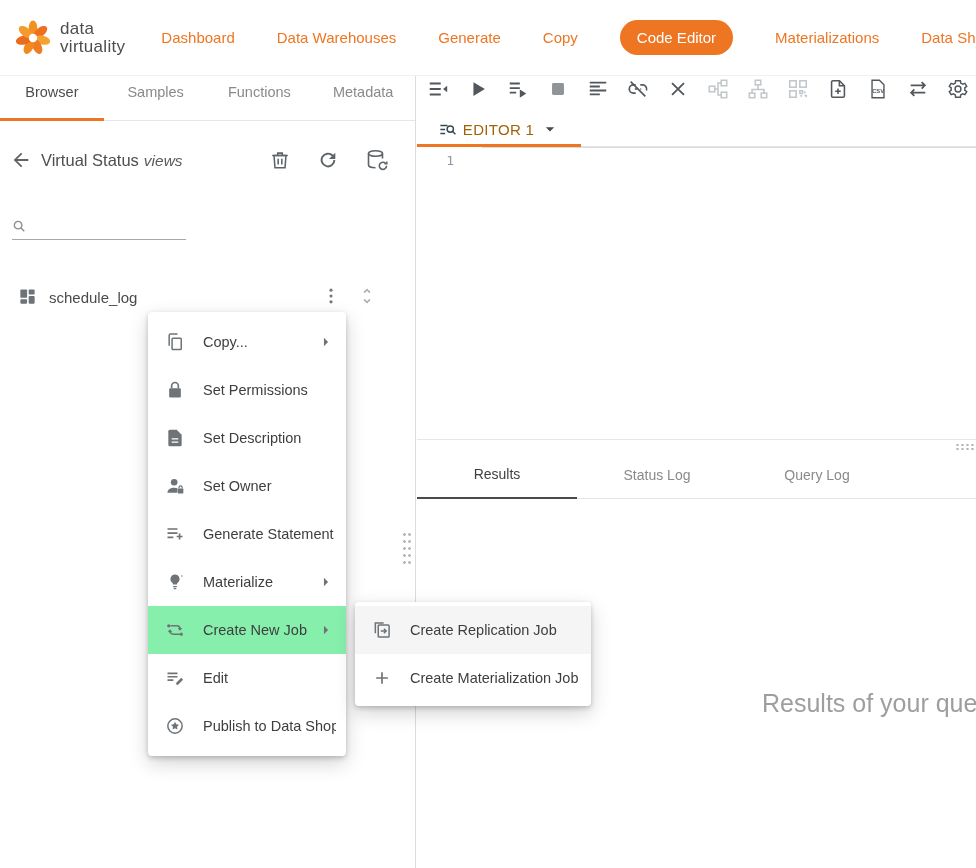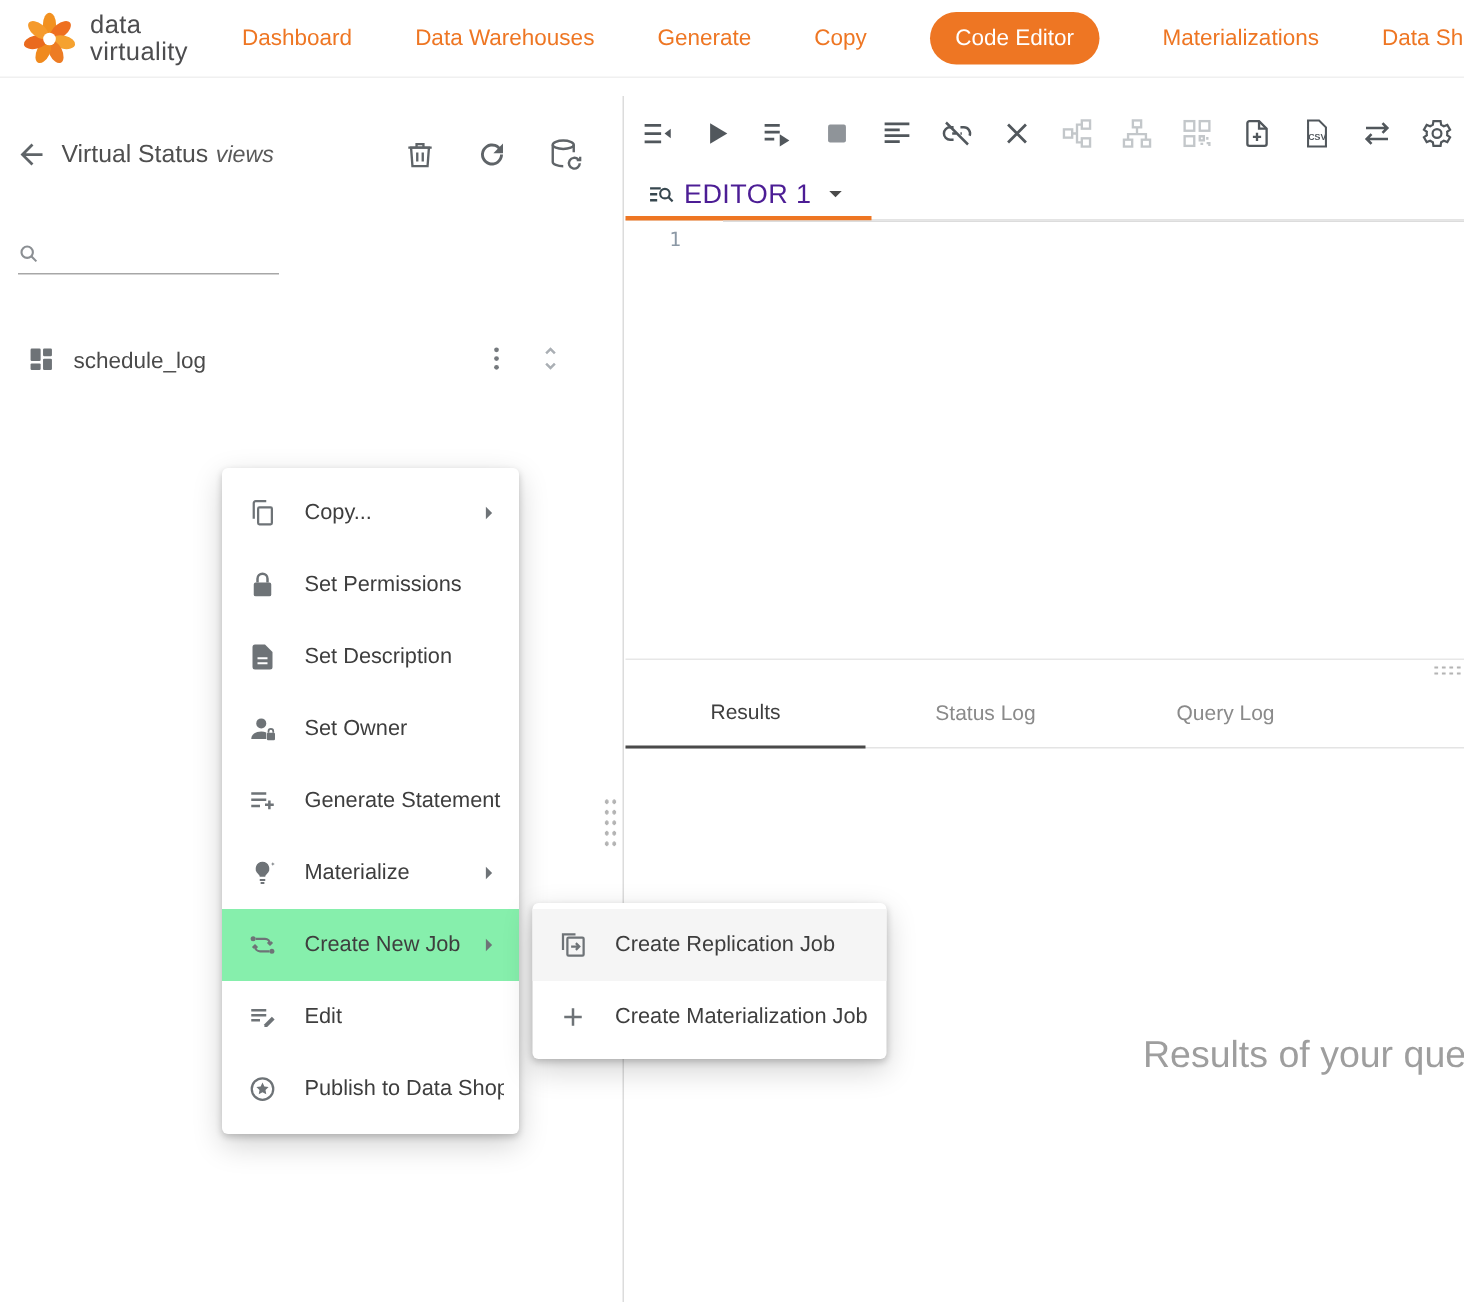--- a/index.html
+++ b/index.html
@@ -2,21 +2,21 @@
 <html><head>
 <meta charset="utf-8">
 <style>
   *{box-sizing:border-box;margin:0;padding:0}
   html,body{width:976px;height:868px}
   body{position:relative;overflow:hidden;background:#fff;font-family:"Liberation Sans",sans-serif;color:#444}
   svg{display:block}
   .ic{display:inline-flex;align-items:center;justify-content:center}
 
   
-  .topnav{position:absolute;top:0;left:0;right:0;height:52px;background:#fff;display:flex;align-items:center;padding-left:13px;border-bottom:1px solid #f0f0f0;z-index:6}
+  .topnav{position:absolute;top:0;left:0;right:0;height:76px;background:#fff;display:flex;align-items:center;padding-left:13px;border-bottom:1px solid #f0f0f0;z-index:6}
   .logo{display:flex;align-items:center;gap:7px;cursor:pointer}
   .logo-text{font-size:17px;color:#4d4d4f;line-height:1.02;letter-spacing:.3px}
   .nav-items{display:flex;align-items:center;gap:42px;margin-left:36px}
   .nav-link{color:#ee7623;font-size:15px;cursor:pointer;white-space:nowrap}
   .nav-link.pill{background:#ee7623;color:#fff;padding:9px 17px;border-radius:20px}
 
   
   .sidebar{position:absolute;top:64px;left:0;width:416px;bottom:0;background:#fff;border-right:1px solid #dcdcdc}
   .side-tabs{display:flex;height:57px;border-bottom:1px solid #e6e6e6}
   .side-tab{flex:1;display:flex;align-items:center;justify-content:center;font-size:14.5px;color:#8a8a8a;position:relative;cursor:pointer}
@@ -48,21 +48,21 @@
   .mi-label{flex:1;overflow:hidden}
   .mi-arrow{margin-left:auto;color:#6e7377;flex:none}
 
   
   .main{position:absolute;top:64px;left:417px;right:0;bottom:0;background:#fff}
   .toolbar{height:50px;display:flex;align-items:center;gap:16px;padding-left:9px}
   .tbtn{width:24px;height:24px;display:flex;align-items:center;justify-content:center;color:#51575c;cursor:pointer;flex:none}
   .tbtn.disabled{color:#c3c7ca;cursor:default}
   .tbtn.stop{color:#8f9499;cursor:default}
   .editor-tabs{height:33px;display:flex;border-bottom:1px solid #e4e4e4}
-  .editor-tab{width:164px;display:flex;align-items:center;justify-content:center;gap:6px;font-size:18px;color:#4c1d95;letter-spacing:.3px;border-bottom:3px solid #ee7623;margin-bottom:-1px;cursor:pointer}
+  .editor-tab{width:164px;display:flex;align-items:center;justify-content:center;gap:6px;font-size:15px;color:#a16207;letter-spacing:.3px;border-bottom:3px solid #ee7623;margin-bottom:-1px;cursor:pointer}
   .editor-tab .tab-ic{color:#37474f}
   .editor-tab .chev{color:#4a4a4a}
   .editor-body{height:292px;display:flex}
   .gutter{width:65px;padding:6px 28px 0 0;text-align:right;font-family:"DejaVu Sans Mono",monospace;font-size:13px;color:#8b98a5}
   .code-area{flex:1;border-top:1px solid #dcdcdc;position:relative;cursor:text}
   .h-splitter{height:12px;border-top:1px solid #e7e7e7;position:relative;cursor:row-resize}
   .h-splitter .dots{position:absolute;right:1px;top:3px;width:20px;height:8px;background-image:radial-gradient(#b4b4b4 1.1px,transparent 1.3px);background-size:5px 4px}
   .results-tabs{height:48px;display:flex;border-bottom:1px solid #e4e4e4}
   .rtab{width:160px;display:flex;align-items:center;justify-content:center;font-size:14px;color:#8a8a8a;cursor:pointer}
   .rtab.active{color:#3f3f3f;border-bottom:2px solid #4a4a4a;margin-bottom:-1px}
@@ -99,20 +99,26 @@
     <span class="nav-link">Data Warehouses</span>
     <span class="nav-link">Generate</span>
     <span class="nav-link">Copy</span>
     <span class="nav-link pill">Code Editor</span>
     <span class="nav-link">Materializations</span>
     <span class="nav-link">Data Shop</span>
   </nav>
 </header>
 
 <aside class="sidebar">
+  <div class="side-tabs">
+    <div class="side-tab active">Browser</div>
+    <div class="side-tab">Samples</div>
+    <div class="side-tab">Functions</div>
+    <div class="side-tab">Metadata</div>
+  </div>
 
   <div class="schema-header">
     <span class="ic back-btn">
       <svg width="22" height="22" viewBox="0 0 24 24" fill="currentColor">
           <path d="M20 11H7.83l5.59-5.59L12 4l-8 8 8 8 1.41-1.41L7.83 13H20v-2z"></path>
         </svg>
     </span>
     <span class="schema-title">
       <span>Virtual Status</span><em>views</em>
     </span>

